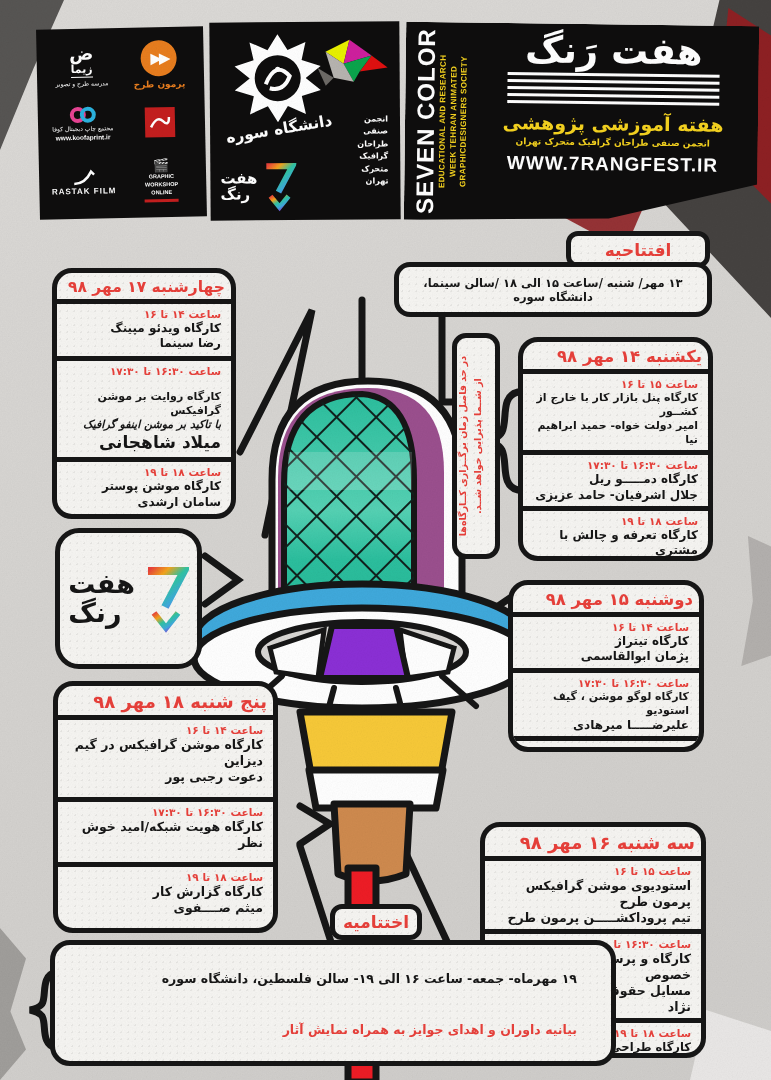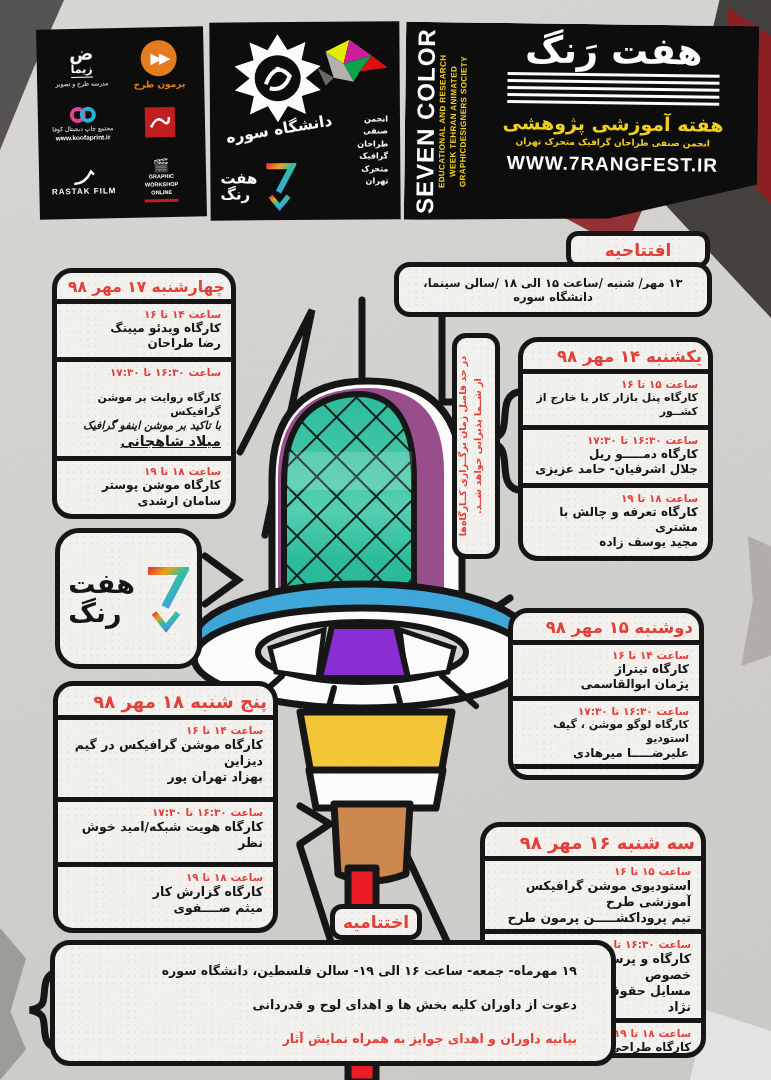--- a/index.html
+++ b/index.html
@@ -262,40 +262,41 @@
       <div>در حد فاصل زمان برگــزاری کــارگاه‌ها</div>
       <div>از شــما پذیرایی خواهد شــد.</div>
     </div>
   </div>
 
   <div class="bubble day" style="left:52px;top:268px;width:184px;height:251px;">
     <div class="day-title" style="font-size:15.5px;">چهارشنبه ۱۷ مهر ۹۸</div>
     <div class="session">
       <div class="time">ساعت ۱۴ تا ۱۶</div>
       <div class="sline">کارگاه ویدئو مپینگ</div>
-      <div class="sline">رضا طراحان</div>
+      <div class="sline">رضا سینما</div>
     </div>
     <div class="session">
       <div class="time">ساعت ۱۶:۳۰ تا ۱۷:۳۰</div>
       <div class="sline" style="font-size:11px;margin-top:13px;">کارگاه روایت بر موشن گرافیکس</div>
       <div class="sline" style="font-size:11px;font-style:italic;">با تاکید بر موشن اینفو گرافیک</div>
-      <div class="sline" style="font-size:14px;text-decoration:underline;">میلاد شاهجانی</div>
+      <div class="sline" style="font-size:17px;">میلاد شاهجانی</div>
     </div>
     <div class="session">
       <div class="time">ساعت ۱۸ تا ۱۹</div>
       <div class="sline">کارگاه موشن پوستر</div>
       <div class="sline">سامان ارشدی</div>
     </div>
   </div>
 
   <div class="bubble day" style="left:518px;top:337px;width:195px;height:224px;">
     <div class="day-title">یکشنبه ۱۴ مهر ۹۸</div>
     <div class="session">
       <div class="time">ساعت ۱۵ تا ۱۶</div>
       <div class="sline" style="font-size:11px;">کارگاه پنل بازار کار با خارج از کشــور</div>
+      <div class="sline" style="font-size:11px;">امیر دولت خواه- حمید ابراهیم نیا</div>
     </div>
     <div class="session">
       <div class="time">ساعت ۱۶:۳۰ تا ۱۷:۳۰</div>
       <div class="sline">کارگاه دمـــــو ریل</div>
       <div class="sline">جلال اشرفیان- حامد عزیزی</div>
     </div>
     <div class="session">
       <div class="time">ساعت ۱۸ تا ۱۹</div>
       <div class="sline">کارگاه تعرفه و چالش با مشتری</div>
       <div class="sline">مجید یوسف زاده</div>
@@ -315,21 +316,21 @@
         <stop offset=".5" stop-color="#2fc3a2"></stop>
             <stop offset=".75" stop-color="#3fa9dc"></stop>
         <stop offset="1" stop-color="#8b2fd6"></stop>
           </linearGradient>
         </defs>
       <polyline points="5,8 41,8 22,44" stroke="url(#rb2)" stroke-width="8" fill="none"></polyline>
       <polyline points="11,50 23,65 35,50" stroke="url(#rb2)" stroke-width="6" fill="none"></polyline>
     </svg>
   </div>
 
-  <div class="bubble day" style="left:508px;top:580px;width:196px;height:172px;margin-top:28px;">
+  <div class="bubble day" style="left:508px;top:580px;width:196px;height:172px;">
     <div class="day-title">دوشنبه ۱۵ مهر ۹۸</div>
     <div class="session">
       <div class="time">ساعت ۱۴ تا ۱۶</div>
       <div class="sline">کارگاه تیتراژ</div>
       <div class="sline">پژمان ابوالقاسمی</div>
     </div>
     <div class="session">
       <div class="time">ساعت ۱۶:۳۰ تا ۱۷:۳۰</div>
       <div class="sline" style="font-size:11px;">کارگاه لوگو موشن ، گیف استودیو</div>
       <div class="sline">علیرضـــــا میرهادی</div>
@@ -339,59 +340,58 @@
       <div class="sline">کارگاه سینما فوردی</div>
       <div class="sline">محمد حسن اصنعی</div>
     </div>
   </div>
 
   <div class="bubble day wide" style="left:53px;top:681px;width:225px;height:252px;">
     <div class="day-title" style="font-size:18px;border-radius:10px;">پنج شنبه ۱۸ مهر ۹۸</div>
     <div class="session">
       <div class="time">ساعت ۱۴ تا ۱۶</div>
       <div class="sline">کارگاه موشن گرافیکس در گیم دیزاین</div>
-      <div class="sline">بهزاد تهران پور</div>
+      <div class="sline">دعوت رجبی پور</div>
     </div>
     <div class="session">
       <div class="time">ساعت ۱۶:۳۰ تا ۱۷:۳۰</div>
       <div class="sline">کارگاه هویت شبکه/امید خوش نظر</div>
     </div>
     <div class="session">
       <div class="time">ساعت ۱۸ تا ۱۹</div>
       <div class="sline">کارگاه گزارش کار</div>
       <div class="sline">میثم صــــفوی</div>
     </div>
   </div>
 
   <div class="bubble day wide" style="left:480px;top:822px;width:226px;height:236px;">
     <div class="day-title" style="font-size:18px;">سه شنبه ۱۶ مهر ۹۸</div>
     <div class="session">
       <div class="time">ساعت ۱۵ تا ۱۶</div>
-      <div class="sline">استودیوی موشن گرافیکس آموزشی طرح</div>
+      <div class="sline">استودیوی موشن گرافیکس پرمون طرح</div>
       <div class="sline">تیم پروداکشـــــن پرمون طرح</div>
     </div>
     <div class="session">
       <div class="time">ساعت ۱۶:۳۰ تا ۱۷:۳۰</div>
       <div class="sline">کارگاه و پرسش و پاسخ در خصوص</div>
       <div class="sline">مسایل حقوقی/علی اصغر ولی نژاد</div>
     </div>
     <div class="session">
       <div class="time">ساعت ۱۸ تا ۱۹</div>
       <div class="sline" style="font-size:11.5px;">کارگاه طراحی فلت موشن/استودیو بومرنگ</div>
 
     </div>
   </div>
 
   <div class="bubble title-bubble" style="left:330px;top:904px;width:92px;height:36px;">
     <span>اختتامیه</span>
   </div>
   <div class="bubble" style="left:50px;top:940px;width:566px;height:126px;">
     <div class="closing-lines">
       <div class="cline black">۱۹ مهرماه- جمعه- ساعت ۱۶ الی ۱۹- سالن فلسطین، دانشگاه سوره</div>
-      <div class="cline black">دعوت از داوران کلیه بخش ها و اهدای لوح و قدردانی</div>
       <div class="cline red">بیانیه داوران و اهدای جوایز به همراه نمایش آثار</div>
     </div>
   </div>
 
   <svg class="noise" width="771" height="1080">
     <filter id="n">
         <feTurbulence type="fractalNoise" baseFrequency="0.8" numOctaves="2"></feTurbulence>
         <feColorMatrix type="saturate" values="0"></feColorMatrix>
       </filter>
     <rect width="771" height="1080" filter="url(#n)" opacity="0.11"></rect>

